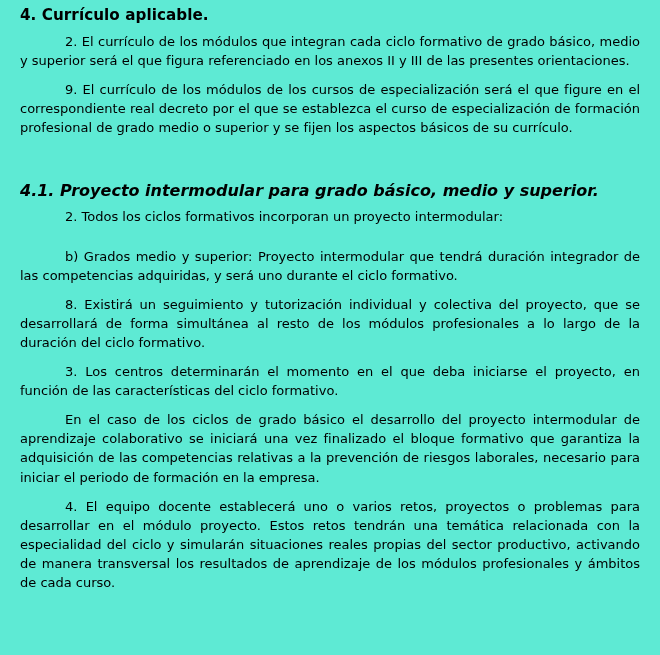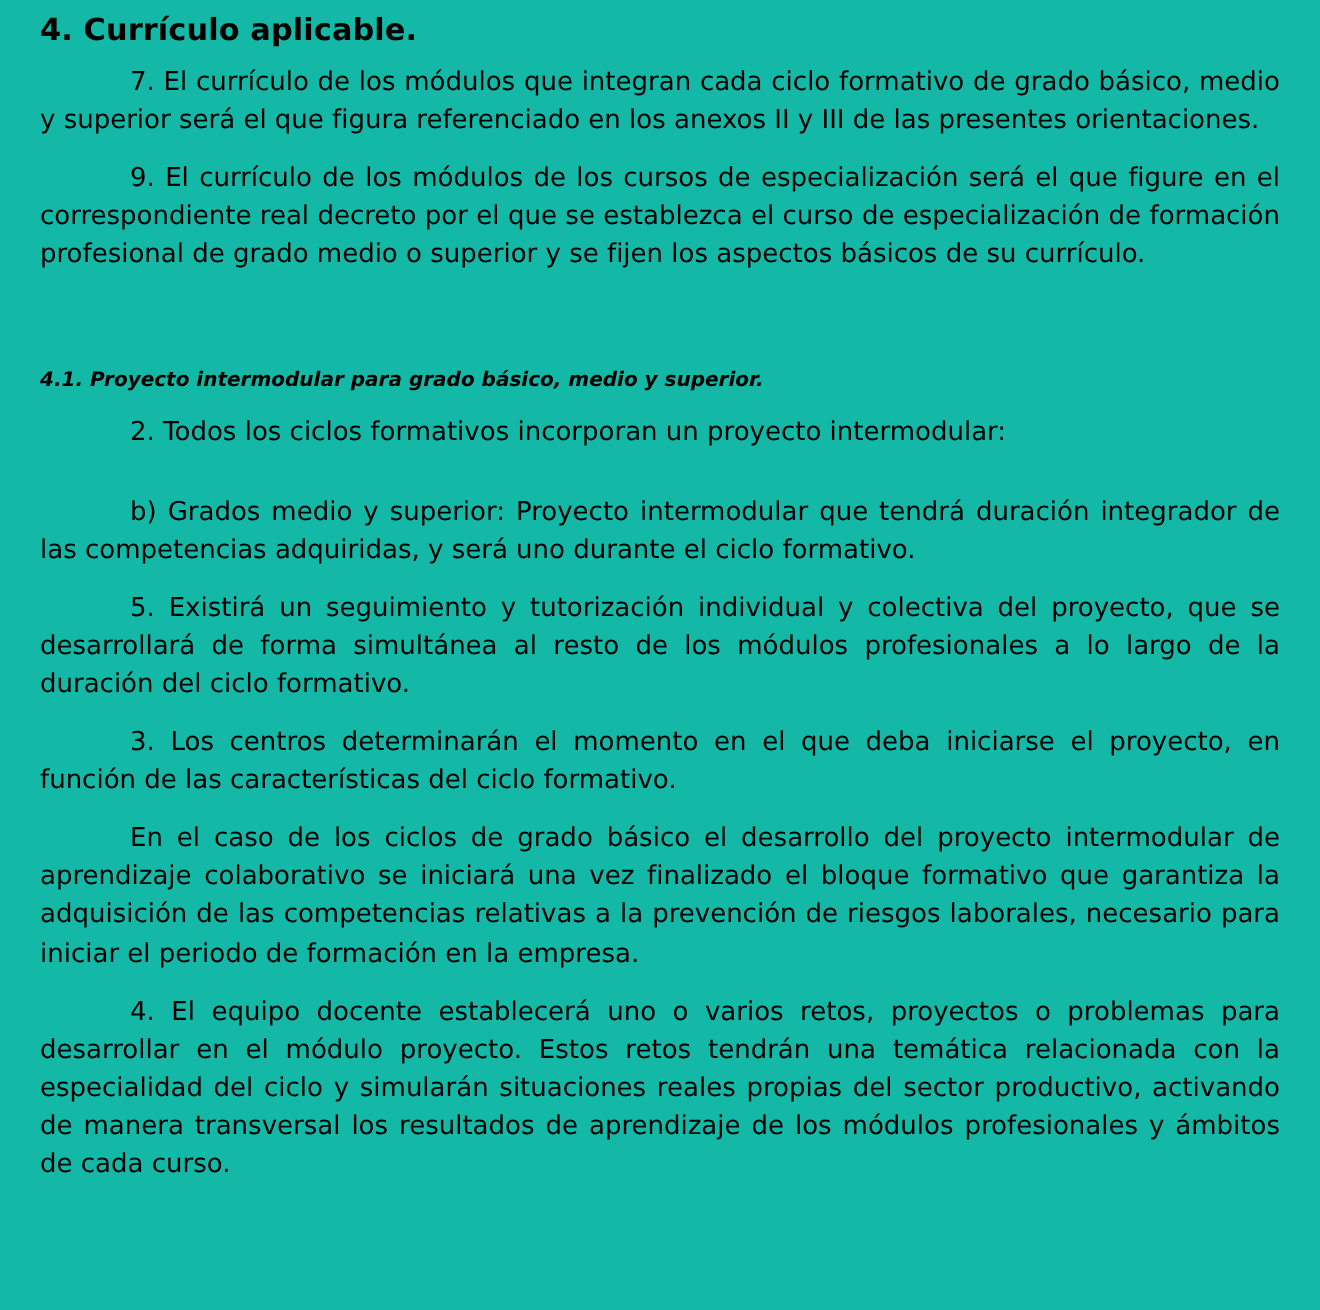--- a/index.html
+++ b/index.html
@@ -17,21 +17,21 @@
     -webkit-font-smoothing: antialiased;
   }
 
   .page {
     position: relative;
     width: 660px;
     height: 655px;
     box-sizing: border-box;
     padding: 0;
     overflow: hidden;
-    background: #14b8a6;
+    background: #5eead4;
   }
 
   .content {
     position: absolute;
     left: 20px;
     top: 0;
     width: 620px;
   }
 
   
@@ -41,21 +41,21 @@
     font-style: normal;
     line-height: 19px;
     margin: 0;
     padding-top: 6px;
     letter-spacing: 0.05px;
     text-align: left;
     white-space: nowrap;
   }
 
   .h-sub {
-    font-size: 10px;
+    font-size: 16px;
     font-weight: bold;
     font-style: italic;
     line-height: 19px;
     margin: 0;
     text-align: left;
     white-space: nowrap;
   }
 
   
   .para {
@@ -96,21 +96,21 @@
 <body>
 
 <div class="page">
 
   <div class="content">
 
     <h1 class="h-main">4. Currículo aplicable.</h1>
 
     <div class="gap-after-heading"></div>
 
-    <p class="para">7. El currículo de los módulos que integran cada ciclo formativo de grado básico, medio y superior será el que figura referenciado en los anexos II y III de las presentes orientaciones.</p>
+    <p class="para">2. El currículo de los módulos que integran cada ciclo formativo de grado básico, medio y superior será el que figura referenciado en los anexos II y III de las presentes orientaciones.</p>
 
     <div class="gap-para"></div>
 
     <p class="para">9. El currículo de los módulos de los cursos de especialización será el que figure en el correspondiente real decreto por el que se establezca el curso de especialización de formación profesional de grado medio o superior y se fijen los aspectos básicos de su currículo.</p>
 
     <div class="gap-section"></div>
 
     <h2 class="h-sub">4.1. Proyecto intermodular para grado básico, medio y superior.</h2>
 
     <div class="gap-after-heading"></div>
@@ -119,21 +119,21 @@
 
     <div class="gap-para"></div>
 
 
     <div class="gap-para"></div>
 
     <p class="para">b) Grados medio y superior: Proyecto intermodular que tendrá duración integrador de las competencias adquiridas, y será uno durante el ciclo formativo.</p>
 
     <div class="gap-para"></div>
 
-    <p class="para">5. Existirá un seguimiento y tutorización individual y colectiva del proyecto, que se desarrollará de forma simultánea al resto de los módulos profesionales a lo largo de la duración del ciclo formativo.</p>
+    <p class="para">8. Existirá un seguimiento y tutorización individual y colectiva del proyecto, que se desarrollará de forma simultánea al resto de los módulos profesionales a lo largo de la duración del ciclo formativo.</p>
 
     <div class="gap-para"></div>
 
     <p class="para">3. Los centros determinarán el momento en el que deba iniciarse el proyecto, en función de las características del ciclo formativo.</p>
 
     <div class="gap-para"></div>
 
     <p class="para">En el caso de los ciclos de grado básico el desarrollo del proyecto intermodular de aprendizaje colaborativo se iniciará una vez finalizado el bloque formativo que garantiza la adquisición de las competencias relativas a la prevención de riesgos laborales, necesario para iniciar el periodo de formación en la empresa.</p>
 
     <div class="gap-para"></div>

